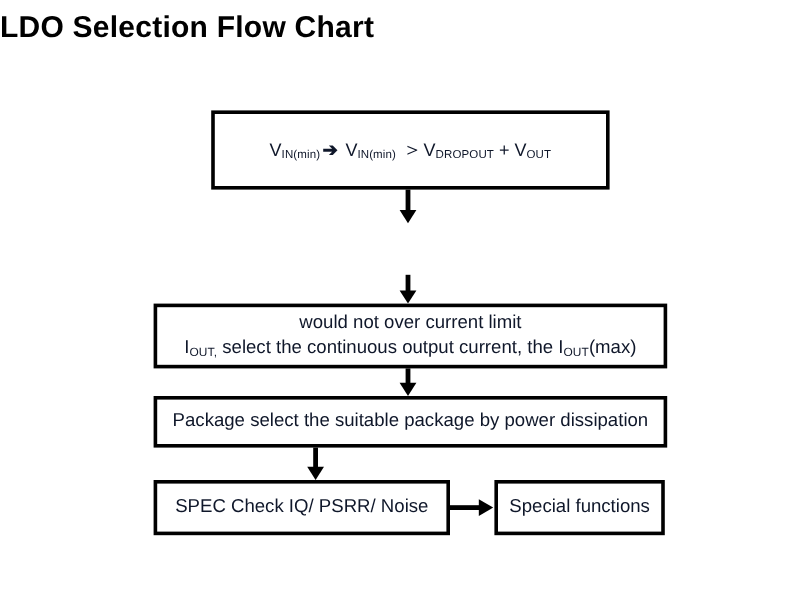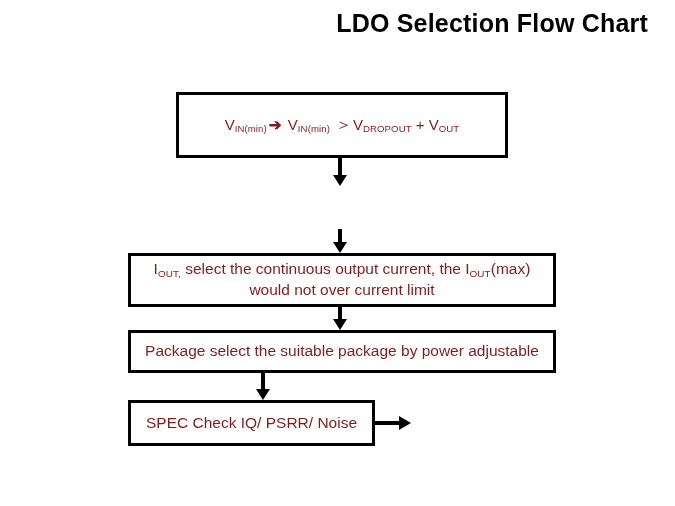--- a/index.html
+++ b/index.html
@@ -17,35 +17,35 @@
   #canvas {
     position: relative;
     width: 675px;
     height: 506px;
   }
   .title {
     position: absolute;
     left: 0;
     top: 9px;
     width: 648px;
-    text-align: right;
+    text-align: left;
     font-size: 25px;
     font-weight: bold;
     color: #000000;
     letter-spacing: 0.2px;
   }
   .box {
     position: absolute;
     box-sizing: border-box;
     border: 3px solid #000000;
     background: #ffffff;
     display: flex;
     align-items: center;
     justify-content: center;
-    color: #7f1d1d;
+    color: #0f172a;
     text-align: center;
     line-height: 1.35;
   }
   .box-inner {
     width: 100%;
     padding: 0 6px;
     box-sizing: border-box;
   }
   .line {
     display: block;
@@ -158,46 +158,51 @@
   </div>
 
 
   <div class="v-conn" id="conn-2">
     <div class="stem"></div>
     <div class="head"></div>
   </div>
 
   <div class="box" id="box-iout">
     <div class="box-inner">
+      <span class="line">would not over current limit</span>
       <span class="line"><span>I</span><sub>OUT,</sub><span> select the continuous output current, the </span><span>I</span><sub>OUT</sub><span>(max)</span></span>
-      <span class="line">would not over current limit</span>
     </div>
   </div>
 
   <div class="v-conn" id="conn-3">
     <div class="stem"></div>
     <div class="head"></div>
   </div>
 
   <div class="box" id="box-pkg">
     <div class="box-inner">
-      <span class="line">Package select the suitable package by power adjustable</span>
+      <span class="line">Package select the suitable package by power dissipation</span>
     </div>
   </div>
 
   <div class="v-conn" id="conn-4">
     <div class="stem"></div>
     <div class="head"></div>
   </div>
 
   <div class="box" id="box-spec">
     <div class="box-inner">
       <span class="line">SPEC Check IQ/  PSRR/ Noise</span>
     </div>
   </div>
 
   <div id="conn-5">
     <div class="stem"></div>
     <div class="head"></div>
   </div>
 
+  <div class="box" id="box-func">
+    <div class="box-inner">
+      <span class="line">Special functions</span>
+    </div>
+  </div>
 
 </div>
 
 </body></html>

